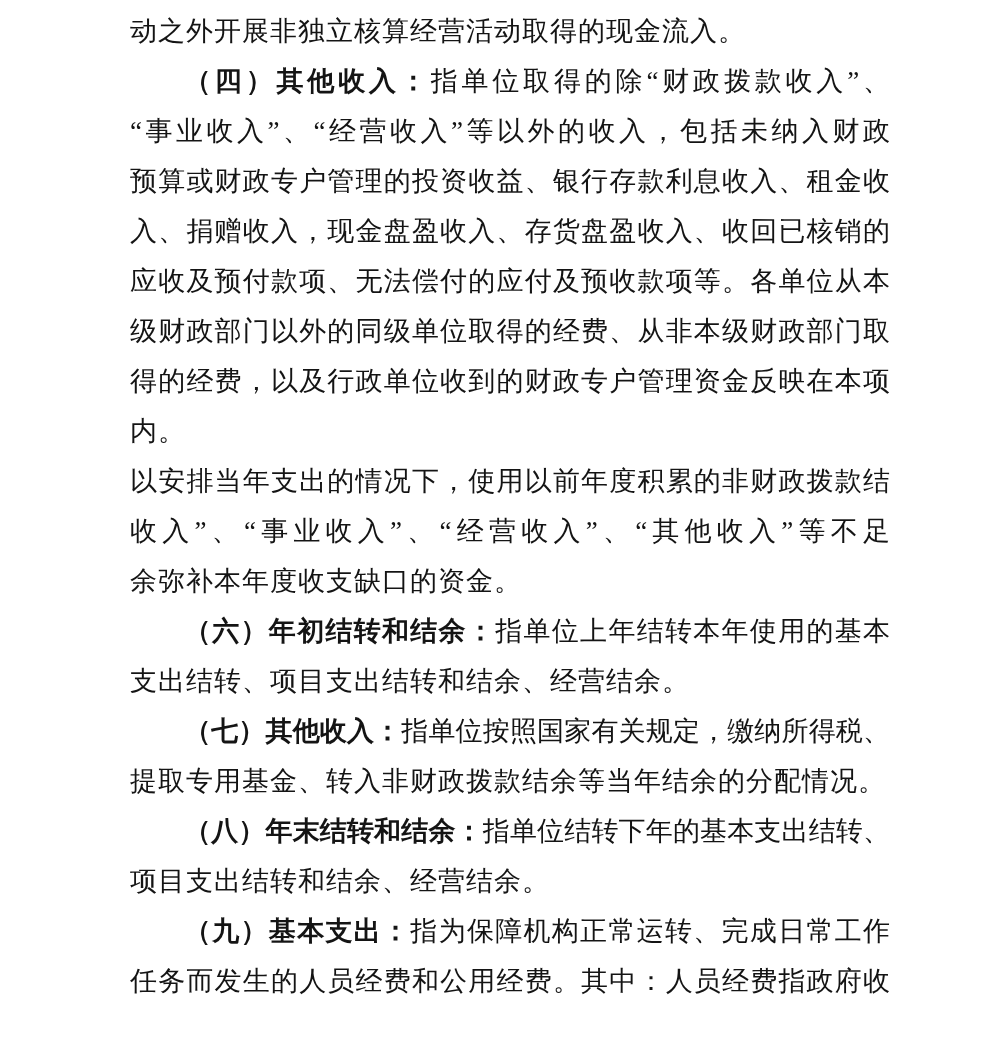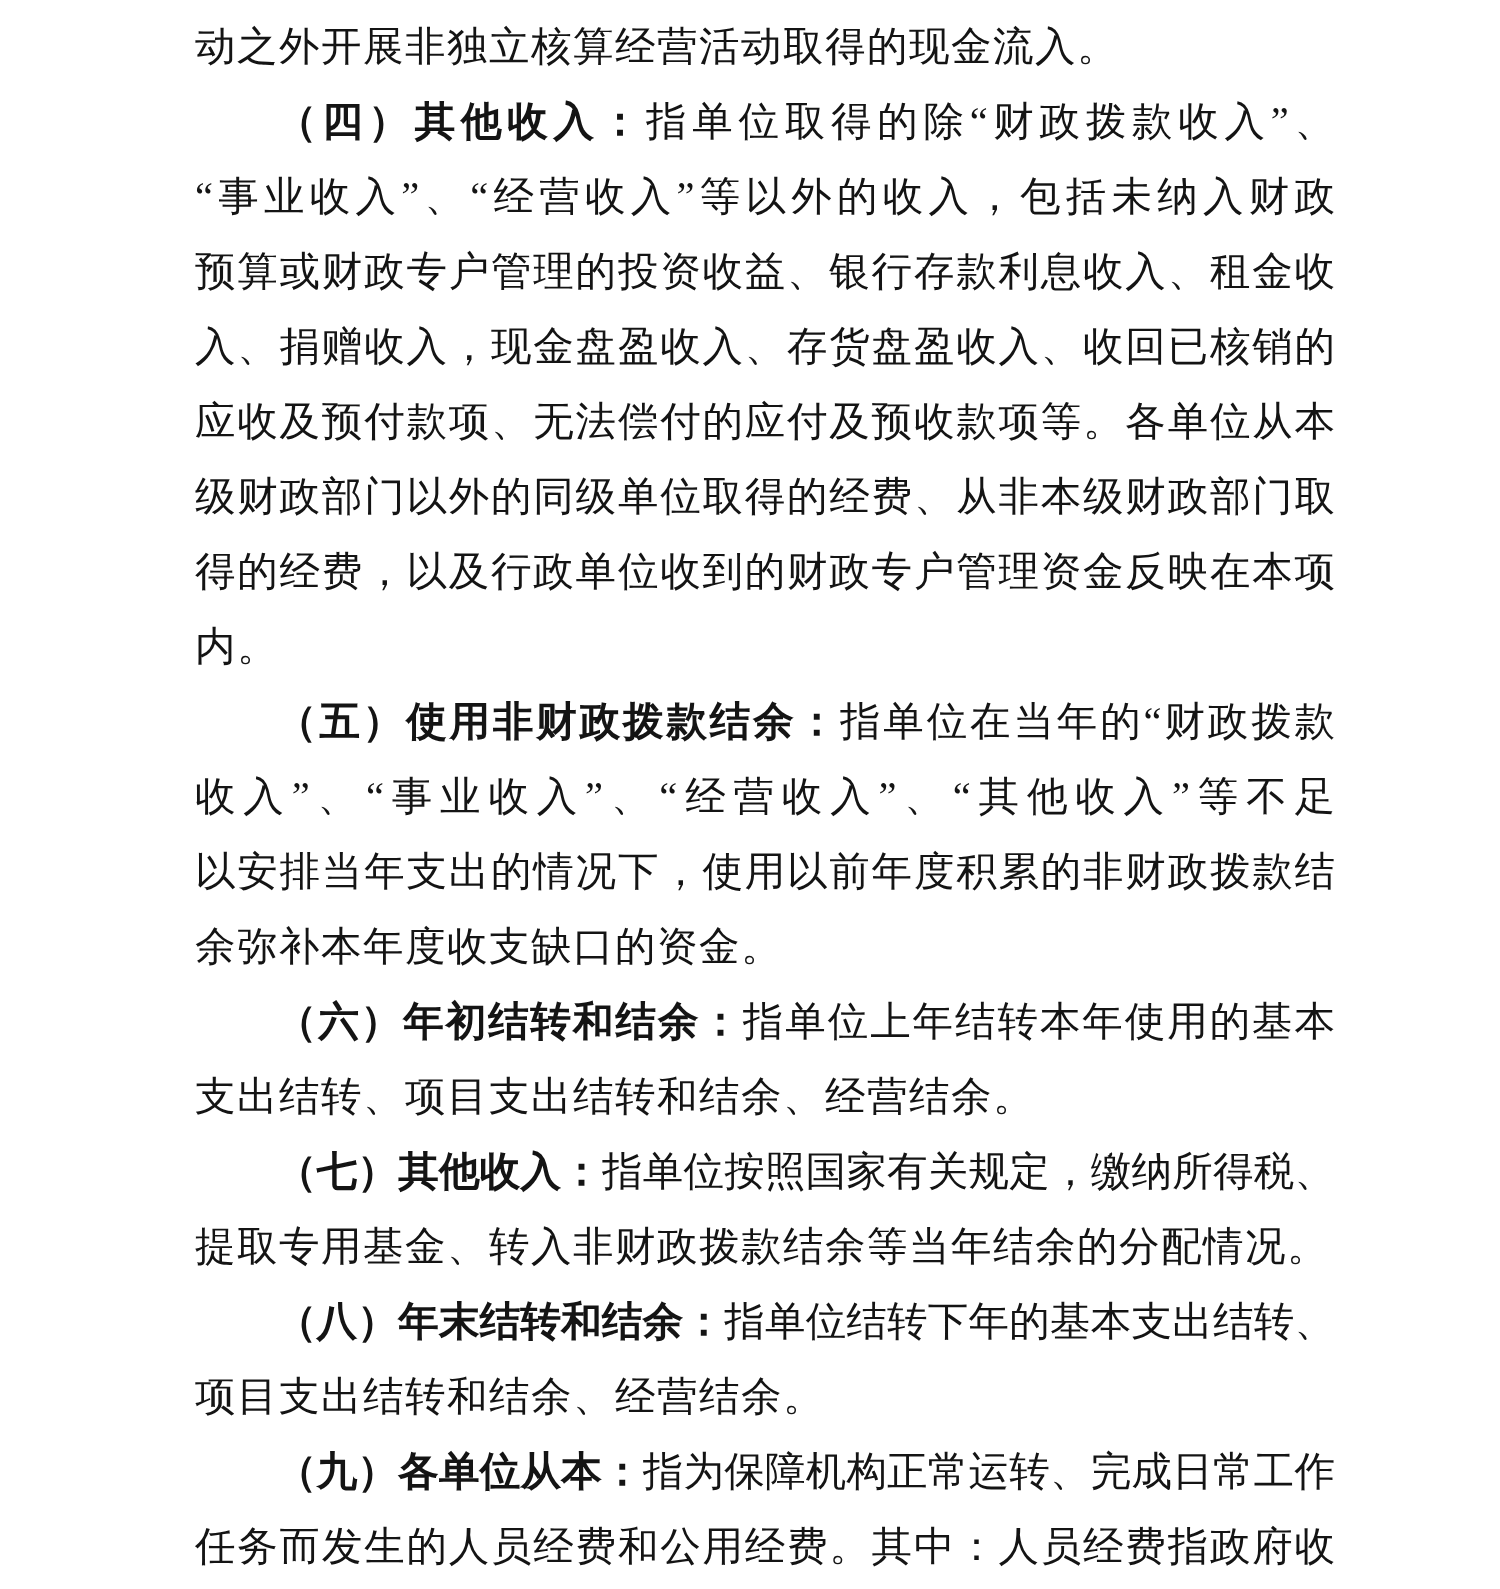--- a/index.html
+++ b/index.html
@@ -54,37 +54,36 @@
   <p class="line fill"><span>入、捐赠收入，现金盘盈收入、存货盘盈收入、收回已核销的</span></p>
 
   <p class="line fill"><span>应收及预付款项、无法偿付的应付及预收款项等。各单位从本</span></p>
 
   <p class="line fill"><span>级财政部门以外的同级单位取得的经费、从非本级财政部门取</span></p>
 
   <p class="line fill"><span>得的经费，以及行政单位收到的财政专户管理资金反映在本项</span></p>
 
   <p class="line short"><span>内。</span></p>
 
-  <p class="line fill indent"><b class="term">（五）使用非财政拨款结余：</b><span>指单位在当年的“财政拨款</span></p>
+
+  <p class="line fill"><span>以安排当年支出的情况下，使用以前年度积累的非财政拨款结</span></p>
 
   <p class="line fill"><span>收入”、“事业收入”、“经营收入”、“其他收入”等不足</span></p>
-
-  <p class="line fill"><span>以安排当年支出的情况下，使用以前年度积累的非财政拨款结</span></p>
 
   <p class="line short"><span>余弥补本年度收支缺口的资金。</span></p>
 
   <p class="line fill indent"><b class="term">（六）年初结转和结余：</b><span>指单位上年结转本年使用的基本</span></p>
 
   <p class="line short"><span>支出结转、项目支出结转和结余、经营结余。</span></p>
 
   <p class="line fill indent"><b class="term">（七）其他收入：</b><span>指单位按照国家有关规定，缴纳所得税、</span></p>
 
   <p class="line short"><span>提取专用基金、转入非财政拨款结余等当年结余的分配情况。</span></p>
 
   <p class="line fill indent"><b class="term">（八）年末结转和结余：</b><span>指单位结转下年的基本支出结转、</span></p>
 
   <p class="line short"><span>项目支出结转和结余、经营结余。</span></p>
 
-  <p class="line fill indent"><b class="term">（九）各单位从本：</b><span>指为保障机构正常运转、完成日常工作</span></p>
+  <p class="line fill indent"><b class="term">（九）基本支出：</b><span>指为保障机构正常运转、完成日常工作</span></p>
 
   <p class="line fill"><span>任务而发生的人员经费和公用经费。其中：人员经费指政府收</span></p>
 
 </div>
 
 </body></html>

